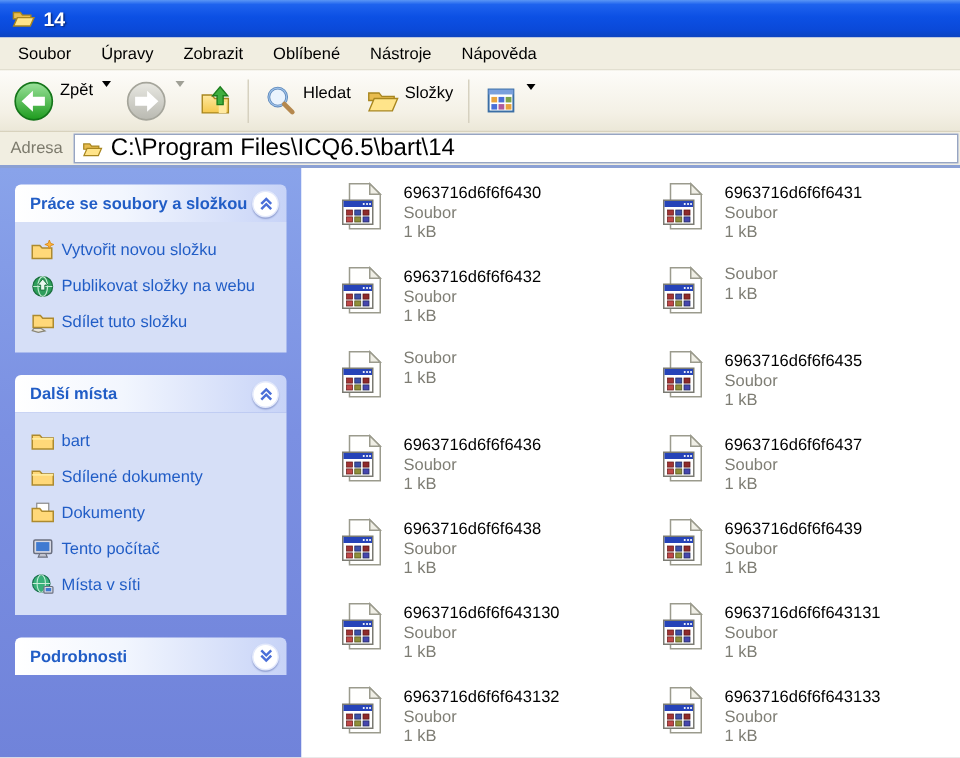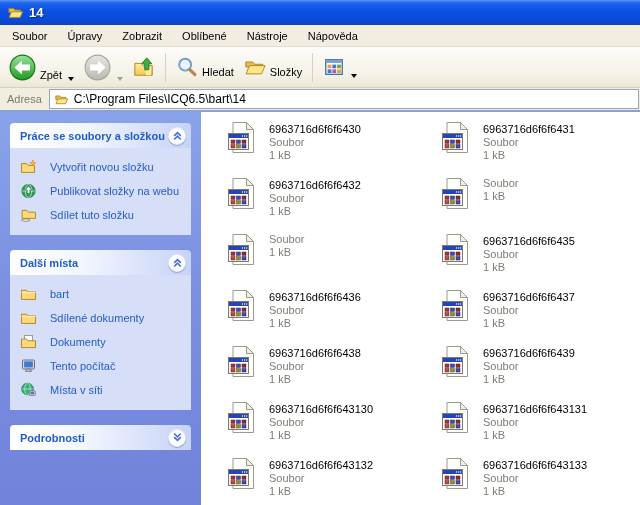--- a/index.html
+++ b/index.html
@@ -17,55 +17,55 @@
 
   
   .menubar { height: 22px; flex:none; background:#f1eee1; display:flex; align-items:center;
     padding-left: 2px; border-bottom: 1px solid #e2dfd0; }
   .menu-item { font-size: 11px; color:#000; padding: 3px 10px; cursor: default; }
 
   
   .toolbar { height: 41px; flex:none; display:flex; align-items:center; padding: 0 4px;
     background: linear-gradient(180deg,#fdfcf9 0%,#f4f1e6 70%,#ece8d8 100%);
     border-bottom: 1px solid #d8d2bd; }
-  .tbtn { display:flex; align-items:flex-end; gap:4px; padding: 2px 5px; font-size:11px;
+  .tbtn { display:flex; align-items:flex-start; gap:4px; padding: 2px 5px; font-size:11px;
     color:#000; border-radius:3px; cursor: default; }
   .tbtn.disabled { color:#9a9a90; }
   .tbtn svg.big { width:27px; height:27px; }
   .tbtn svg.mid { width:22px; height:22px; }
   .caret { width:0; height:0; border-left:3px solid transparent; border-right:3px solid transparent;
     border-top:4px solid #000; margin-left:2px; }
   .caret.dim { border-top-color:#a0a096; }
   .tsep { width:1px; height:29px; background:#d6d1c0; margin: 0 5px; flex:none; }
 
   
   .addressbar { height: 24px; flex:none; display:flex; align-items:center; gap:7px;
     background:#f1eee1; padding: 0 1px 0 7px; border-bottom: 2px solid #8ba0d4; }
   .address-label { font-size:11px; color:#7c7a6c; }
   .address-input { flex:1; height:20px; background:#fff; border:1px solid #97a5c2;
-    display:flex; align-items:center; gap:5px; padding:0 4px; font-size:12px; color:#000; }
+    display:flex; align-items:center; gap:5px; padding:0 4px; font-size:16px; color:#000; }
   .address-input svg { width:15px; height:13px; flex:none; }
 
   
   .content { flex:1; display:flex; min-height:0; }
 
   
   .taskpane { width: 201px; flex:none; overflow:hidden; padding: 11px 10px 0 10px;
     background: linear-gradient(180deg,#89a3ea 0%,#7b90e2 45%,#7083da 100%); }
   .panel { margin-bottom: 15px; }
   .panel-header { height: 25px; display:flex; align-items:center; justify-content:space-between;
     padding: 0 5px 0 10px; border-radius: 4px 4px 0 0;
     background: linear-gradient(90deg,#ffffff 0%,#f2f6fe 40%,#c7d3f7 100%); cursor: default; }
   .panel-title { font-size:11px; font-weight:bold; color:#215dc6; }
   .chevron-btn { width:18px; height:18px; border-radius:50%; background:#fff;
     border:1px solid #e3e9fb; display:flex; align-items:center; justify-content:center;
     cursor: pointer; box-shadow: 0 1px 1px rgba(40,60,140,.35); }
   .chevron-btn svg { width:11px; height:11px; }
   .panel-body { background:#d6dff7; padding: 11px 4px 10px 10px; }
-  .side-item { display:flex; align-items:center; gap:13px; margin-bottom: 8px;
+  .side-item { display:flex; align-items:center; gap:4px; margin-bottom: 8px;
     font-size:11px; color:#215dc6; cursor:pointer; white-space:nowrap; }
   .side-item:last-child { margin-bottom: 2px; }
   .side-item svg { width:17px; height:16px; flex:none; }
 
   
   .filearea { flex:1; background:#fff; overflow:hidden;
     padding: 9px 0 0 24px;
     display:grid; grid-template-columns: 214px 194px; grid-auto-rows: 56px; align-content:start; }
   .tile { display:flex; gap: 11px; align-items:flex-start; cursor: default; }
   .tile svg.ficon { width:33px; height:33px; flex:none; }

